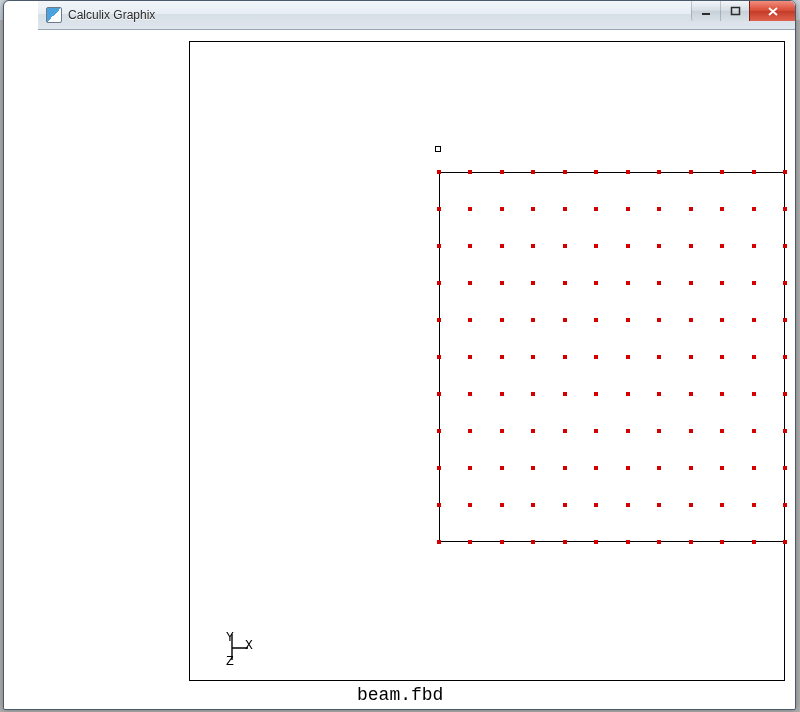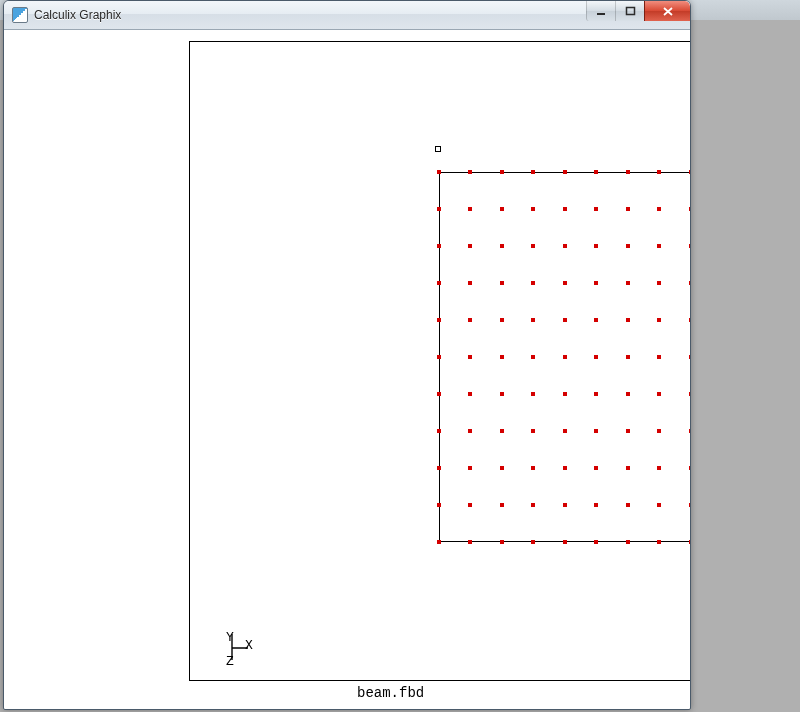--- a/index.html
+++ b/index.html
@@ -13,26 +13,27 @@
   .desktop-blur {
     position: absolute;
     left: 0; top: 0; width: 800px; height: 20px;
     background: linear-gradient(#cfd7dd, #c0c8ce);
     filter: blur(0.3px);
   }
   
   .window {
     position: absolute;
     left: 3px; top: 0;
-    width: 688px; height: 710px;
+    width: 793px; height: 710px;
     border: 1px solid #4a5a6a;
     border-radius: 6px 6px 2px 2px;
     background: #fff;
     box-shadow: 0 0 6px rgba(0,0,0,0.35);
     overflow: hidden;
+    padding-left: 34px;
   }
   .titlebar {
     height: 29px;
     background: linear-gradient(to bottom,
       #f2f6fa 0%, #e6edf3 45%, #d6dee6 46%, #dfe6ed 100%);
     border-bottom: 1px solid #9aa7b3;
     display: flex;
     align-items: center;
     position: relative;
   }
@@ -102,21 +103,21 @@
   .coord-triad {
     font-family: "Courier New", monospace;
     font-size: 13px;
     line-height: 1;
     color: #000;
     white-space: pre;
   }
   .filename-label {
     position: absolute;
     font-family: "Courier New", monospace;
-    font-size: 14px;
+    font-size: 18px;
     color: #000;
   }
 </style>
 </head>
 <body>
 
 <div class="desktop-blur"></div>
 
 <div class="window">
 

